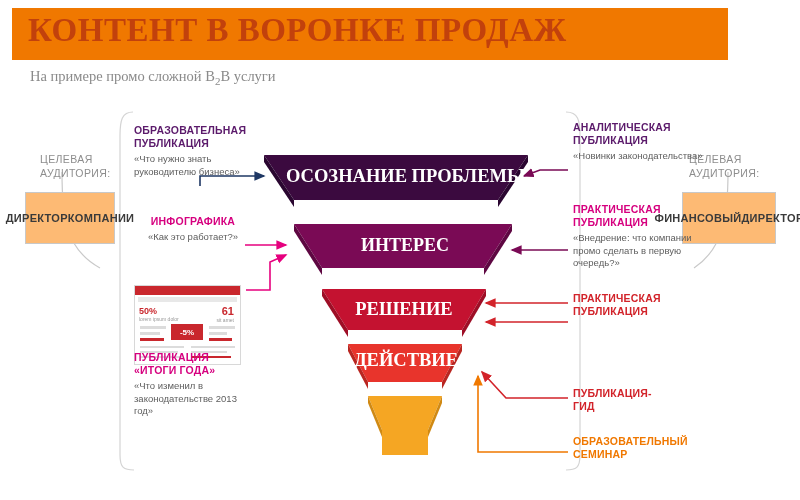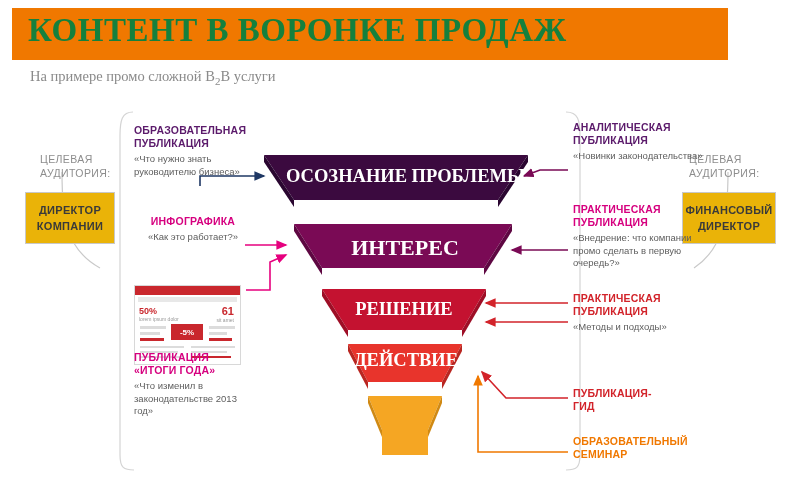--- a/index.html
+++ b/index.html
@@ -24,21 +24,21 @@
     height: 52px;
     background: #F07800;
   }
   .header-title {
     position: absolute;
     left: 28px;
     top: 12px;
     font-family: "Liberation Serif", serif;
     font-weight: bold;
     font-size: 33px;
-    color: #15803d;
+    color: #c2410c;
     letter-spacing: 0.5px;
     white-space: nowrap;
   }
   .header-sub {
     position: absolute;
     left: 30px;
     top: 68px;
     font-family: "Liberation Serif", serif;
     font-size: 14.5px;
     color: #8a8a8a;
@@ -52,48 +52,47 @@
   .funnel-label {
     position: absolute;
     font-family: "Liberation Serif", serif;
     font-weight: bold;
     color: #ffffff;
     text-align: center;
     white-space: nowrap;
     margin-left: 8px;
   }
   .fl1 { left: 278px; top: 166px; width: 236px; font-size: 18.5px; }
-  .fl2 { left: 300px; top: 235px; width: 194px; font-size: 22px; }
+  .fl2 { left: 300px; top: 235px; width: 194px; font-size: 18px; }
   .fl3 { left: 320px; top: 299px; width: 152px; font-size: 18.5px; }
   .fl4 { left: 330px; top: 350px; width: 136px; font-size: 18.5px; }
 
   
   .aud-label {
     position: absolute;
     font-family: "Liberation Sans", sans-serif;
     font-size: 10.5px;
     color: #8d8d8d;
     letter-spacing: 0.4px;
     line-height: 14px;
     white-space: nowrap;
   }
   .aud-left { left: 40px; top: 152px; }
   .aud-right { left: 689px; top: 152px; }
 
   .role-box {
     position: absolute;
     border: 1px solid #c8c8c8;
-    background: #eab308;
+    background: #fdba74;
     font-family: "Liberation Sans", sans-serif;
     font-size: 11px;
     font-weight: bold;
     color: #3a3a3a;
     letter-spacing: 0.3px;
     display: flex;
-    flex-direction: column;
     align-items: center;
     justify-content: center;
     line-height: 16px;
     text-align: center;
   }
   .role-left { left: 25px; top: 192px; width: 88px; height: 50px; }
   .role-right { left: 682px; top: 192px; width: 92px; height: 50px; }
 
   
   .ann { position: absolute; }
@@ -309,21 +308,20 @@
     <div>ПУБЛИКАЦИЯ</div>
   </div>
   <div class="ann-body">«Внедрение: что компании промо сделать в первую очередь?»</div>
 </div>
 
 <div class="ann ann-practical2">
   <div class="ann-title t-red">
     <div>ПРАКТИЧЕСКАЯ</div>
     <div>ПУБЛИКАЦИЯ</div>
   </div>
-  <div class="ann-body">«Методы и подходы»</div>
 </div>
 
 <div class="ann ann-guide">
   <div class="ann-title t-red">
     <div>ПУБЛИКАЦИЯ-</div>
     <div>ГИД</div>
   </div>
 </div>
 
 <div class="ann ann-seminar">

